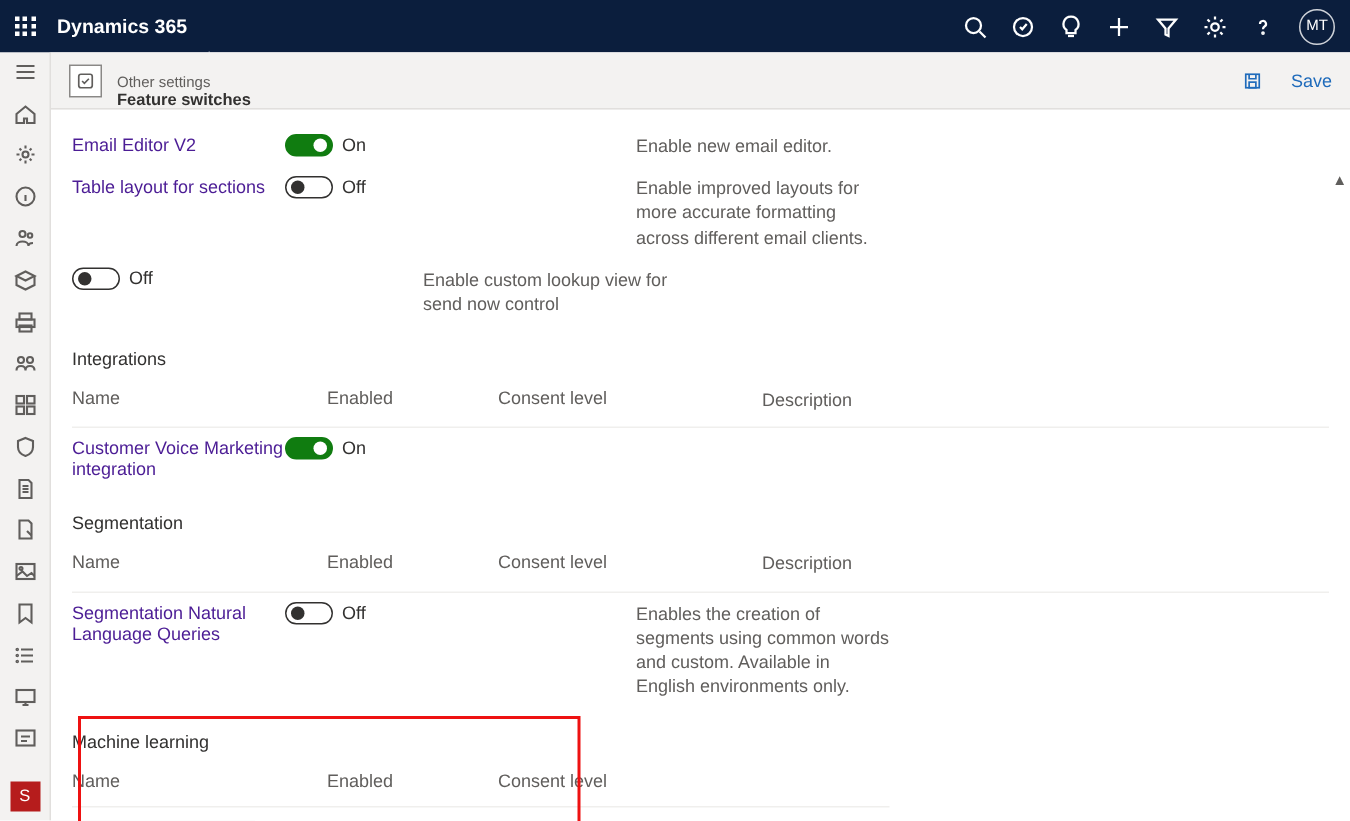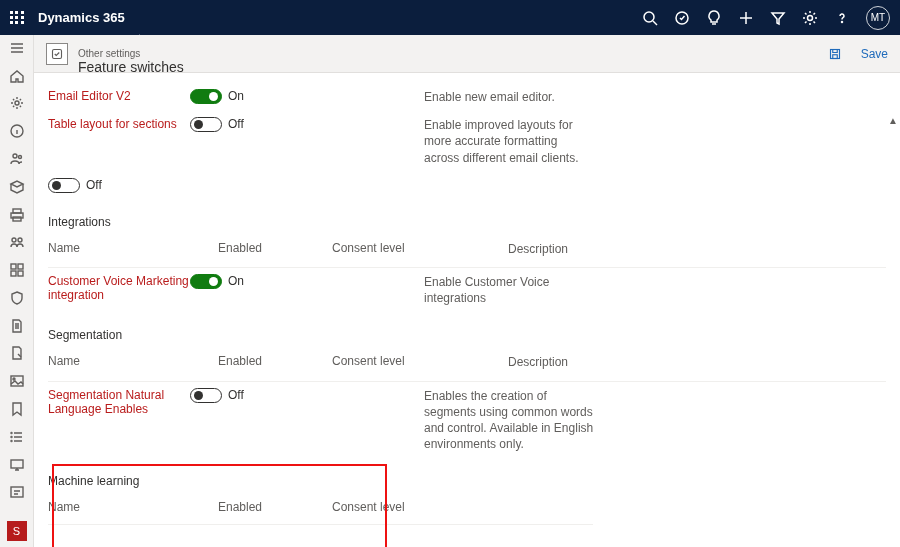--- a/index.html
+++ b/index.html
@@ -57,33 +57,33 @@
   .header-row {
     display:flex; align-items:center; padding:6px 12px;
     border-bottom:1px solid #e1dfdd; background:#f3f2f1;
     height:38px;
   }
   .header-icon {
     width:22px; height:22px; border:1px solid #8a8886; display:flex; align-items:center; justify-content:center; margin-right:10px;
     background:#fff;
   }
   .header-titles .sup { font-size:10px; color:#605e5c;margin-top:16px; }
-  .header-titles .title { font-size:14px; font-weight:400; color:#323130; }
+  .header-titles .title { font-size:11px; font-weight:700; color:#323130; }
   .save-btn { margin-left:auto; color:#1f6bbb; font-size:12px; display:flex; align-items:center; gap:20px; cursor:pointer; }
   .save-btn svg { width:12px; height:12px; stroke:#1f6bbb; fill:none; stroke-width:1.5; }
 
   .content {
     padding: 10px 14px 40px 14px;
     overflow-y:auto;
     height: calc(100% - 38px);
     position:relative;
   }
 
   .row { display:flex; align-items:flex-start; padding:6px 0; }
-  .col-name { width: 142px; color:#b91c1c; font-size:12px; }
+  .col-name { width: 142px; color:#4c1d95; font-size:12px; }
   .col-enabled { width: 86px; display:flex; align-items:flex-start; gap:6px; }
   .col-consent { width: 148px; color:#323130; font-size:12px; }
   .col-desc { width: 170px; color:#605e5c; font-size:12px; line-height:1.35; }
 
   .section-title { font-weight:400; font-size:12px; padding:16px 0 6px 0; }
   .thead { display:flex; color:#605e5c; font-size:12px; padding:6px 0 10px 0;gap:28px; }
   .thead .col-name, .thead .col-enabled, .thead .col-consent, .thead .col-desc { font-size:12px; color:#605e5c; }
 
   .toggle {
     width:32px; height:15px; border-radius:15px; border:1px solid #323130; background:#fff; position:relative; cursor:pointer; display:inline-block;
@@ -328,60 +328,60 @@
       </div>
 
       <div class="row">
         <div class="col-enabled">
           <span class="toggle">
               <span class="knob"></span>
             </span>
           <span class="toggle-label">Off</span>
         </div>
         <div class="col-consent"></div>
+        <div class="col-desc">Enable custom lookup view for send now control</div>
       </div>
 
       <div class="section-title">Integrations</div>
       <div class="thead">
         <div class="col-name">Name</div>
         <div class="col-enabled">Enabled</div>
         <div class="col-consent">Consent level</div>
         <div class="col-desc">Description</div>
       </div>
       <div class="divider"></div>
       <div class="row">
         <div class="col-name">Customer Voice Marketing integration</div>
         <div class="col-enabled">
           <span class="toggle on">
               <span class="knob"></span>
             </span>
           <span class="toggle-label">On</span>
         </div>
         <div class="col-consent"></div>
-        <div class="col-desc">Enable Customer Voice integrations</div>
       </div>
 
       <div class="section-title">Segmentation</div>
       <div class="thead">
         <div class="col-name">Name</div>
         <div class="col-enabled">Enabled</div>
         <div class="col-consent">Consent level</div>
         <div class="col-desc">Description</div>
       </div>
       <div class="divider"></div>
       <div class="row">
-        <div class="col-name">Segmentation Natural Language Enables</div>
+        <div class="col-name">Segmentation Natural Language Queries</div>
         <div class="col-enabled">
           <span class="toggle">
               <span class="knob"></span>
             </span>
           <span class="toggle-label">Off</span>
         </div>
         <div class="col-consent"></div>
-        <div class="col-desc">Enables the creation of segments using common words and control. Available in English environments only.</div>
+        <div class="col-desc">Enables the creation of segments using common words and custom. Available in English environments only.</div>
       </div>
 
       <div style="position:relative;">
         <div class="highlight-box section" style="top:6px; height:90px;"></div>
         <div class="section-title">Machine learning</div>
         <div class="thead">
           <div class="col-name">Name</div>
           <div class="col-enabled">Enabled</div>
           <div class="col-consent">Consent level</div>
         </div>

